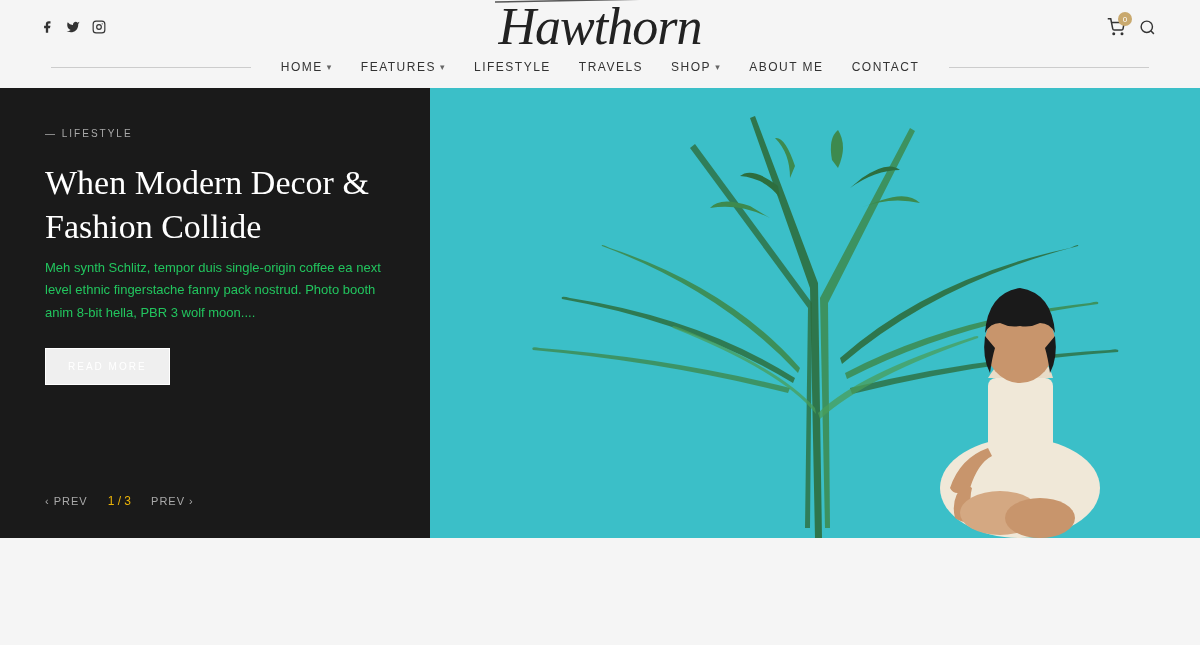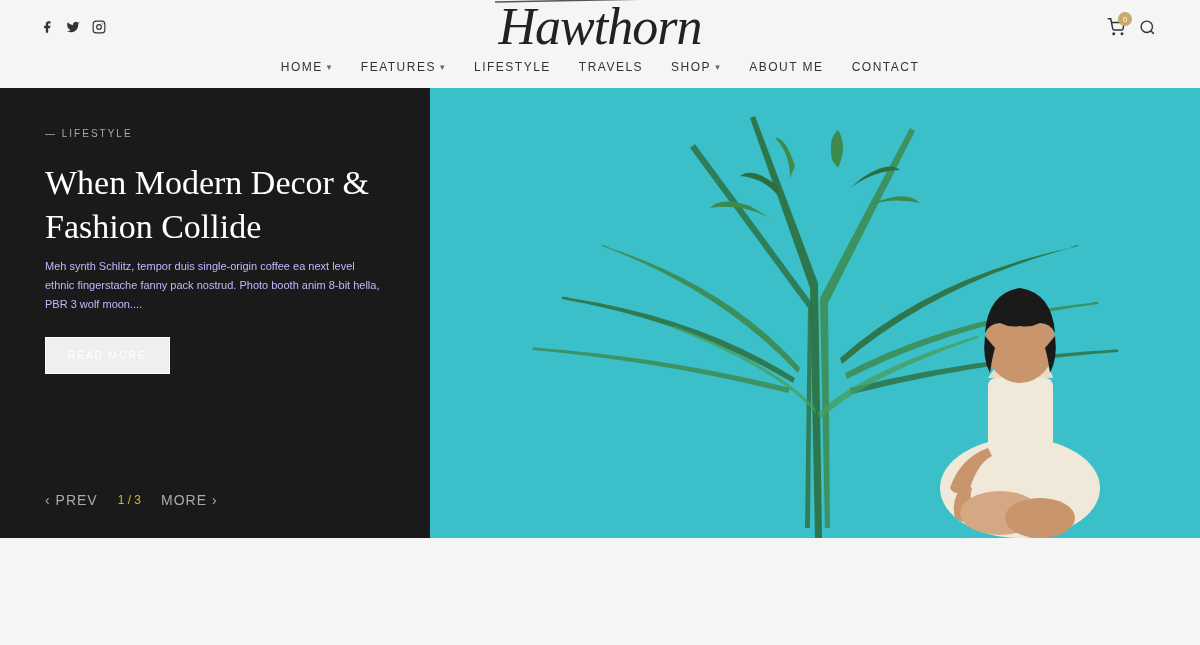--- a/index.html
+++ b/index.html
@@ -56,21 +56,20 @@
     }
 
     
     .nav {
       background: #f5f5f5;
       display: flex;
       align-items: center;
       justify-content: center;
       padding: 8px 0 14px 0;
       position: relative;
-      flex-direction: column;
     }
     .nav-line {
       flex: 1;
       height: 1px;
       background: #ccc;
       max-width: 200px;
     }
     .nav-links {
       display: flex;
       align-items: center;
@@ -126,22 +125,22 @@
     }
     .hero-title {
       font-size: 34px;
       font-weight: 300;
       line-height: 1.3;
       color: #fff;
       font-family: Georgia, serif;
       margin-bottom: 8px;
     }
     .hero-excerpt {
-      font-size: 11px;
-      color: #c4b5fd;
+      font-size: 13px;
+      color: #22c55e;
       line-height: 1.7;
       font-family: Arial, sans-serif;
       margin-bottom: 24px;
     }
     .read-more-btn {
       display: inline-block;
       border: 1px solid #fff;
       color: #fff;
       font-size: 10px;
       letter-spacing: 2px;
@@ -151,21 +150,21 @@
       cursor: pointer;
       width: fit-content;
     }
     .hero-nav {
       display: flex;
       align-items: center;
       gap: 20px;
       font-family: Arial, sans-serif;
     }
     .hero-nav-prev, .hero-nav-next {
-      font-size: 14px;
+      font-size: 11px;
       letter-spacing: 1px;
       color: #aaa;
       cursor: pointer;
     }
     .hero-nav-count {
       font-size: 12px;
       color: #eab308;
     }
     .hero-right {
       flex: 1;
@@ -252,21 +251,21 @@
   <div class="hero-left">
     <div class="hero-content">
       <div class="hero-category">LIFESTYLE</div>
       <h1 class="hero-title">When Modern Decor &amp;<br>Fashion Collide</h1>
       <p class="hero-excerpt">Meh synth Schlitz, tempor duis single-origin coffee ea next level ethnic fingerstache fanny pack nostrud. Photo booth anim 8-bit hella, PBR 3 wolf moon....</p>
       <button class="read-more-btn">READ MORE</button>
     </div>
     <div class="hero-nav">
       <span class="hero-nav-prev">‹ PREV</span>
       <span class="hero-nav-count">1 / 3</span>
-      <span class="hero-nav-next">MORE ›</span>
+      <span class="hero-nav-next">PREV ›</span>
     </div>
   </div>
 
   <div class="hero-right">
     
     <svg width="100%" height="100%" viewBox="0 0 770 450" preserveAspectRatio="xMidYMid slice">
 
       <rect width="770" height="450" fill="#3bbfc8"></rect>
 
       <path d="M385 450 L380 200 L320 30 L325 28 L388 195 L392 450 Z" fill="#2d6e3e" opacity="0.9"></path>

